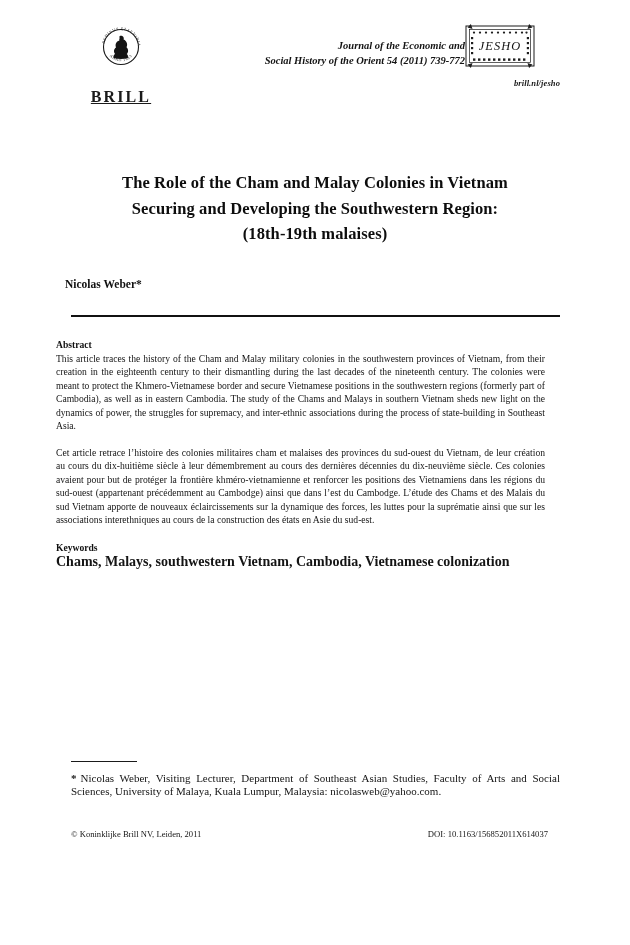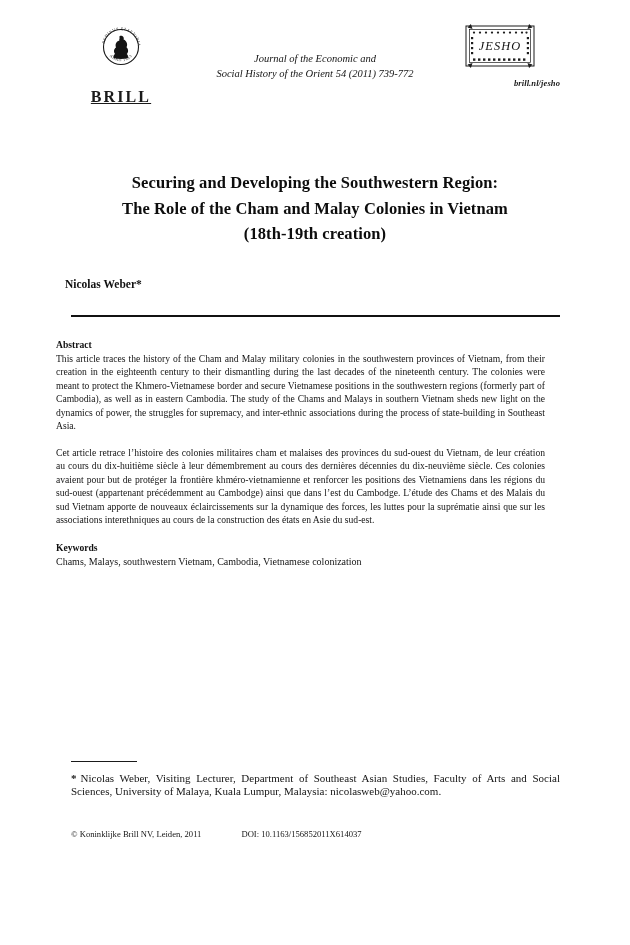--- a/index.html
+++ b/index.html
@@ -50,25 +50,25 @@
     font-size: 16px;
     letter-spacing: 2.1px;
     font-weight: 700;
     color: #1a1a1a;
     text-decoration: underline;
   }
 
   .journal-block {
     position: absolute;
     left: 165px;
-    top: 27px;
+    top: 14px;
     width: 300px;
-    text-align: center;
+    text-align: right;
     font-style: italic;
-    font-weight: 400;
+    font-weight: 700;
     font-size: 10.5px;
     line-height: 15px;
     color: #141414;
   }
 
   .jesho-block {
     position: absolute;
     left: 440px;
     top: 0;
     width: 120px;
@@ -148,23 +148,24 @@
     margin: 0;
     hyphens: manual;
   }
   .para-fr {
     margin-top: 13px;
   }
   .kw-wrap {
     margin-top: 15px;
   }
   .kw-line {
-    font-size: 10px;
+    font-size: 14px;
     line-height: 13.45px;
     color: #141414;
+    font-weight: bold;
   }
 
   
   .rule-note {
     position: absolute;
     left: 71px;
     top: 761px;
     width: 66px;
     height: 1px;
     background: #1a1a1a;
@@ -184,21 +185,21 @@
     padding-right: 4px;
   }
 
   
   .footer {
     position: absolute;
     left: 71px;
     top: 829px;
     width: 489px;
     display: flex;
-    justify-content: flex-start;
+    justify-content: space-between;
     align-items: baseline;
     font-size: 8.6px;
     color: #141414;
   }
   .copyright { white-space: nowrap; }
   .doi { white-space: nowrap; padding-right: 12px; padding-left: 40px; }
 </style>
 </head>
 <body>
 
@@ -286,23 +287,23 @@
           </g>
           <text x="36" y="26.4" text-anchor="middle" font-family="Liberation Serif, serif" font-size="12.4" letter-spacing="1.1" fill="#111111">JESHO</text>
         </svg>
       </div>
       <div class="jesho-url">brill.nl/jesho</div>
     </div>
 
   </div>
 
   <div class="title">
+    <span class="tline">The Role of the Cham and Malay Colonies in Vietnam</span>
     <span class="tline">Securing and Developing the Southwestern Region:</span>
-    <span class="tline">The Role of the Cham and Malay Colonies in Vietnam</span>
-    <span class="tline">(18th-19th creation)</span>
+    <span class="tline">(18th-19th malaises)</span>
   </div>
 
   <div class="author">Nicolas Weber*</div>
 
   <div class="rule-main"></div>
 
   <div class="body-col">
     <div class="sec-label">Abstract</div>
     <p class="para">This article traces the history of the Cham and Malay military colonies in the southwestern provinces of Vietnam, from their creation in the eighteenth century to their dismantling during the last decades of the nineteenth century. The colonies were meant to protect the Khmero-Vietnamese border and secure Vietnamese positions in the southwestern regions (formerly part of Cambodia), as well as in eastern Cambodia. The study of the Chams and Malays in southern Vietnam sheds new light on the dynamics of power, the struggles for supremacy, and inter-ethnic associations during the process of state-building in Southeast Asia.</p>
     <p class="para para-fr">Cet article retrace l’histoire des colonies militaires cham et malaises des provinces du sud-ouest du Vietnam, de leur création au cours du dix-huitième siècle à leur démembrement au cours des dernières décennies du dix-neuvième siècle. Ces colonies avaient pour but de protéger la frontière khméro-vietnamienne et renforcer les positions des Vietnamiens dans les régions du sud-ouest (appartenant précédemment au Cambodge) ainsi que dans l’est du Cambodge. L’étude des Chams et des Malais du sud Vietnam apporte de nouveaux éclaircissements sur la dynamique des forces, les luttes pour la suprématie ainsi que sur les associations interethniques au cours de la construction des états en Asie du sud-est.</p>

